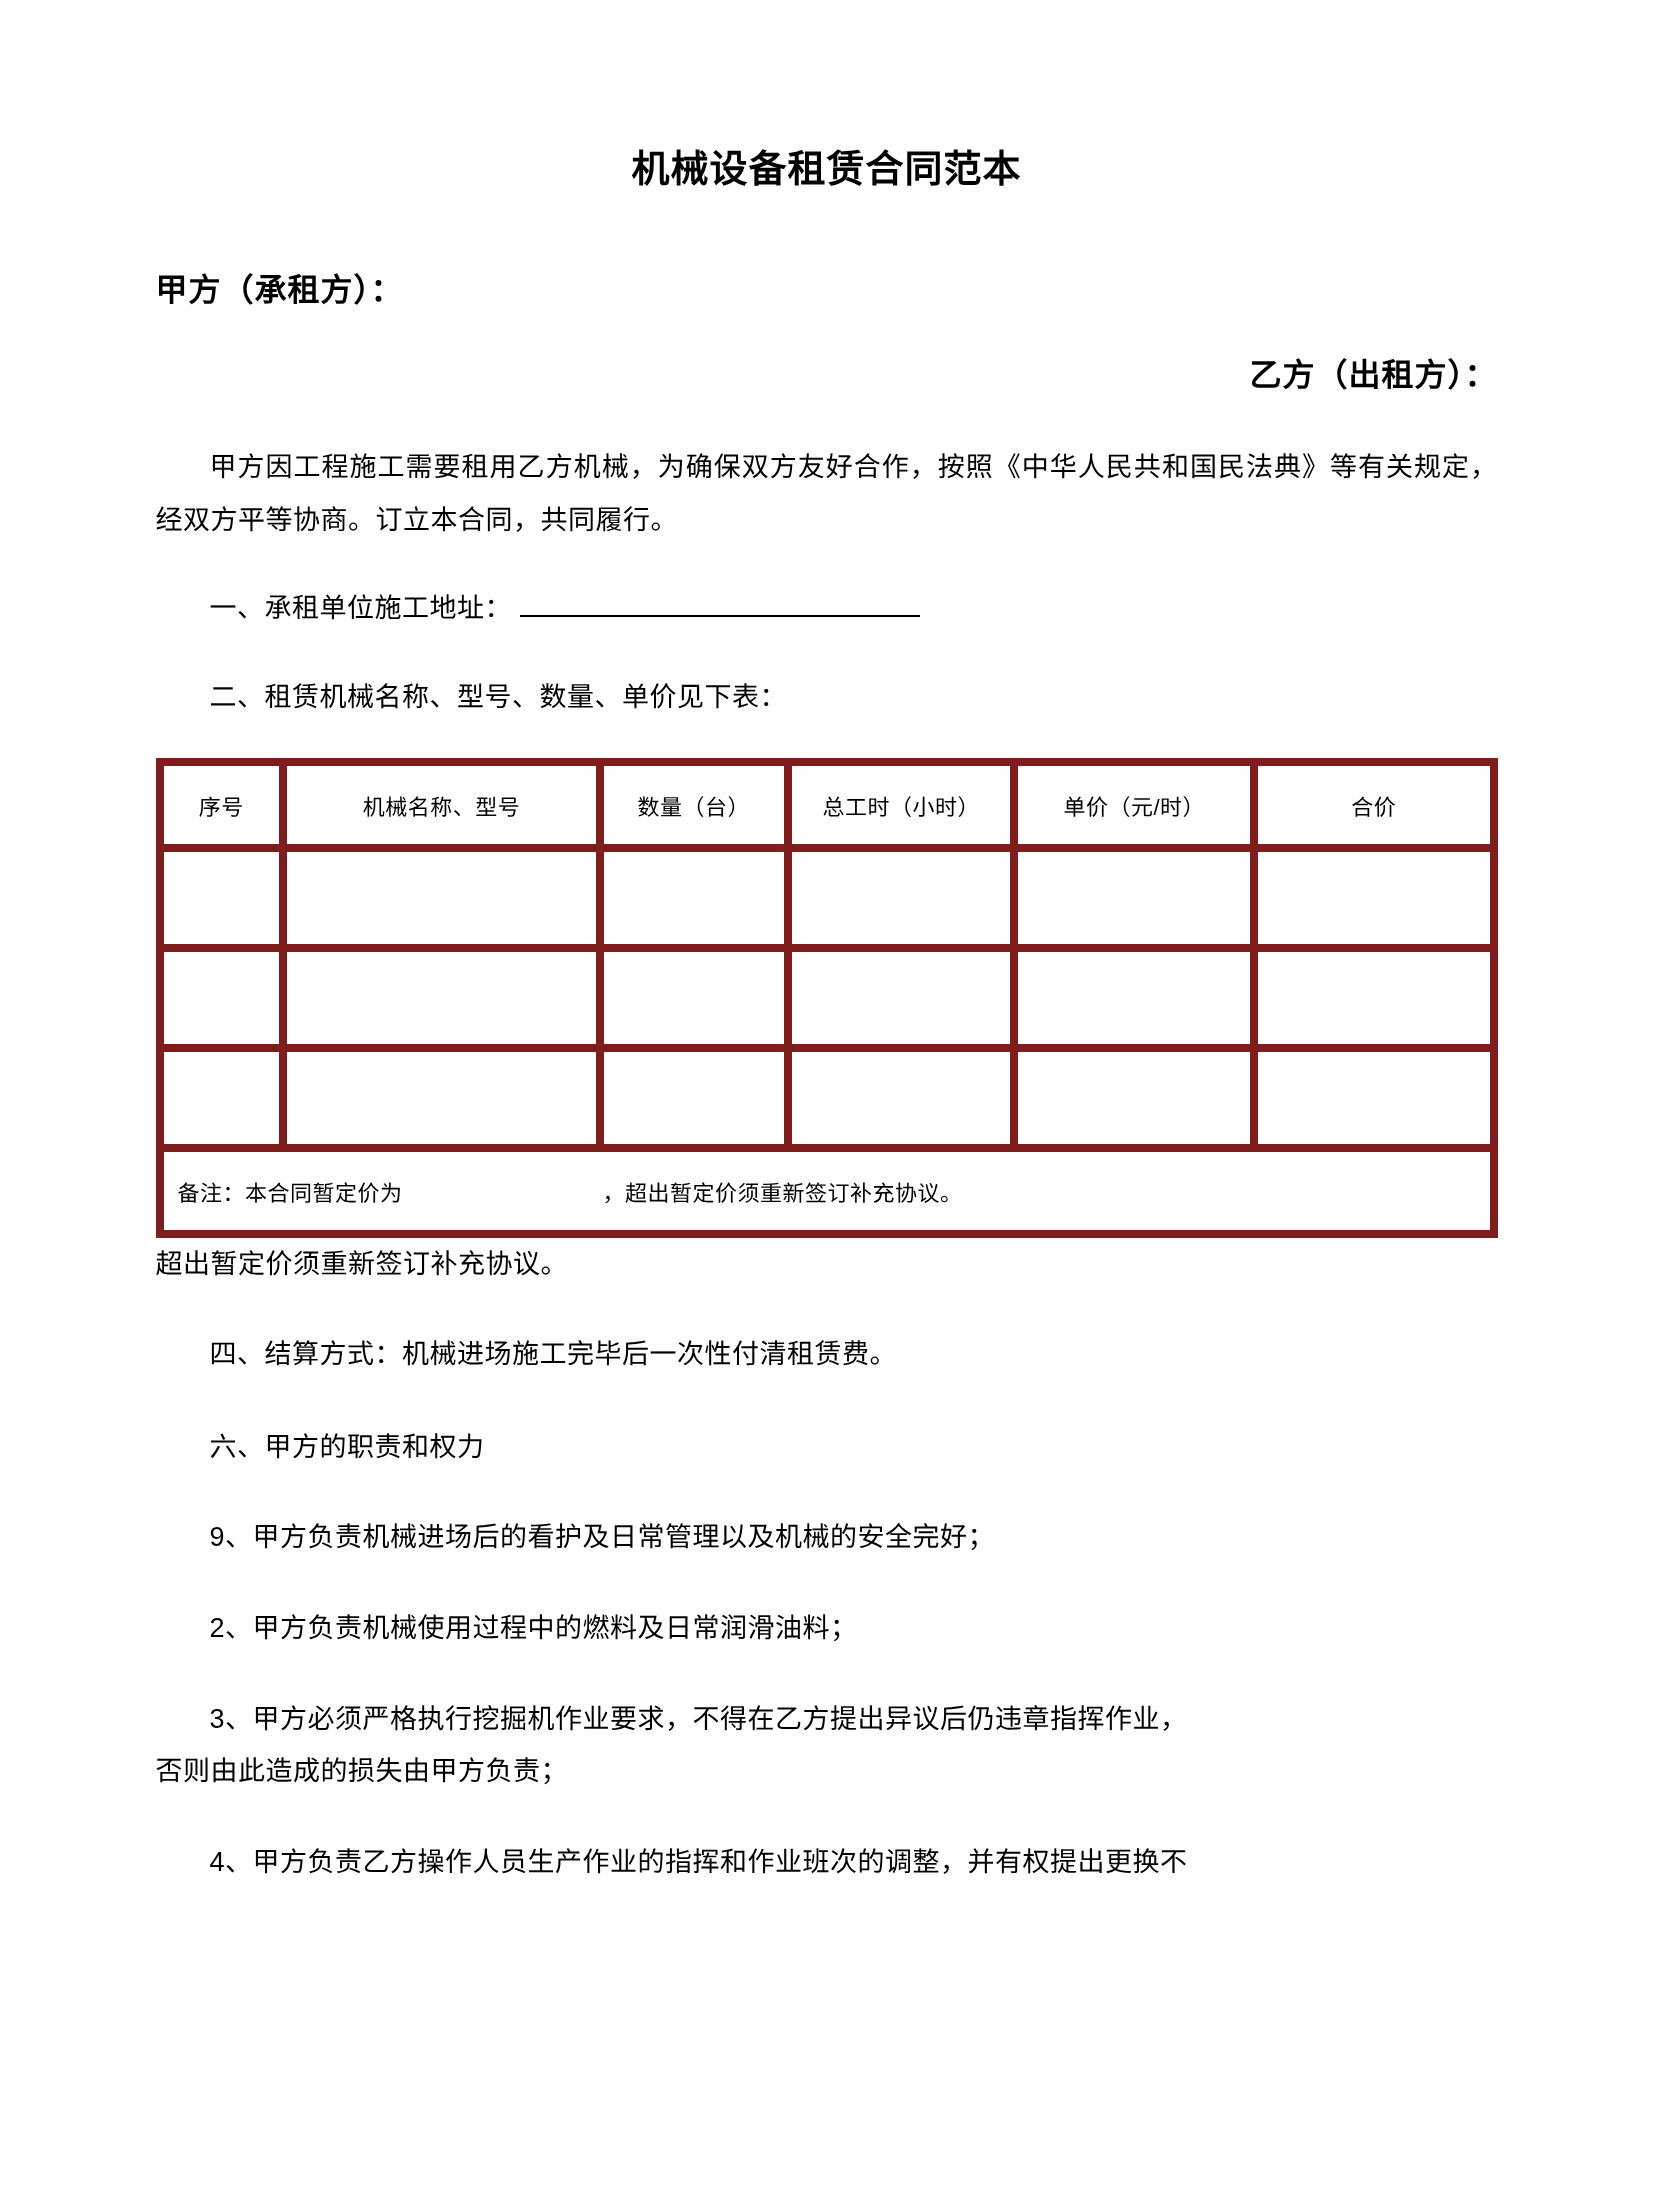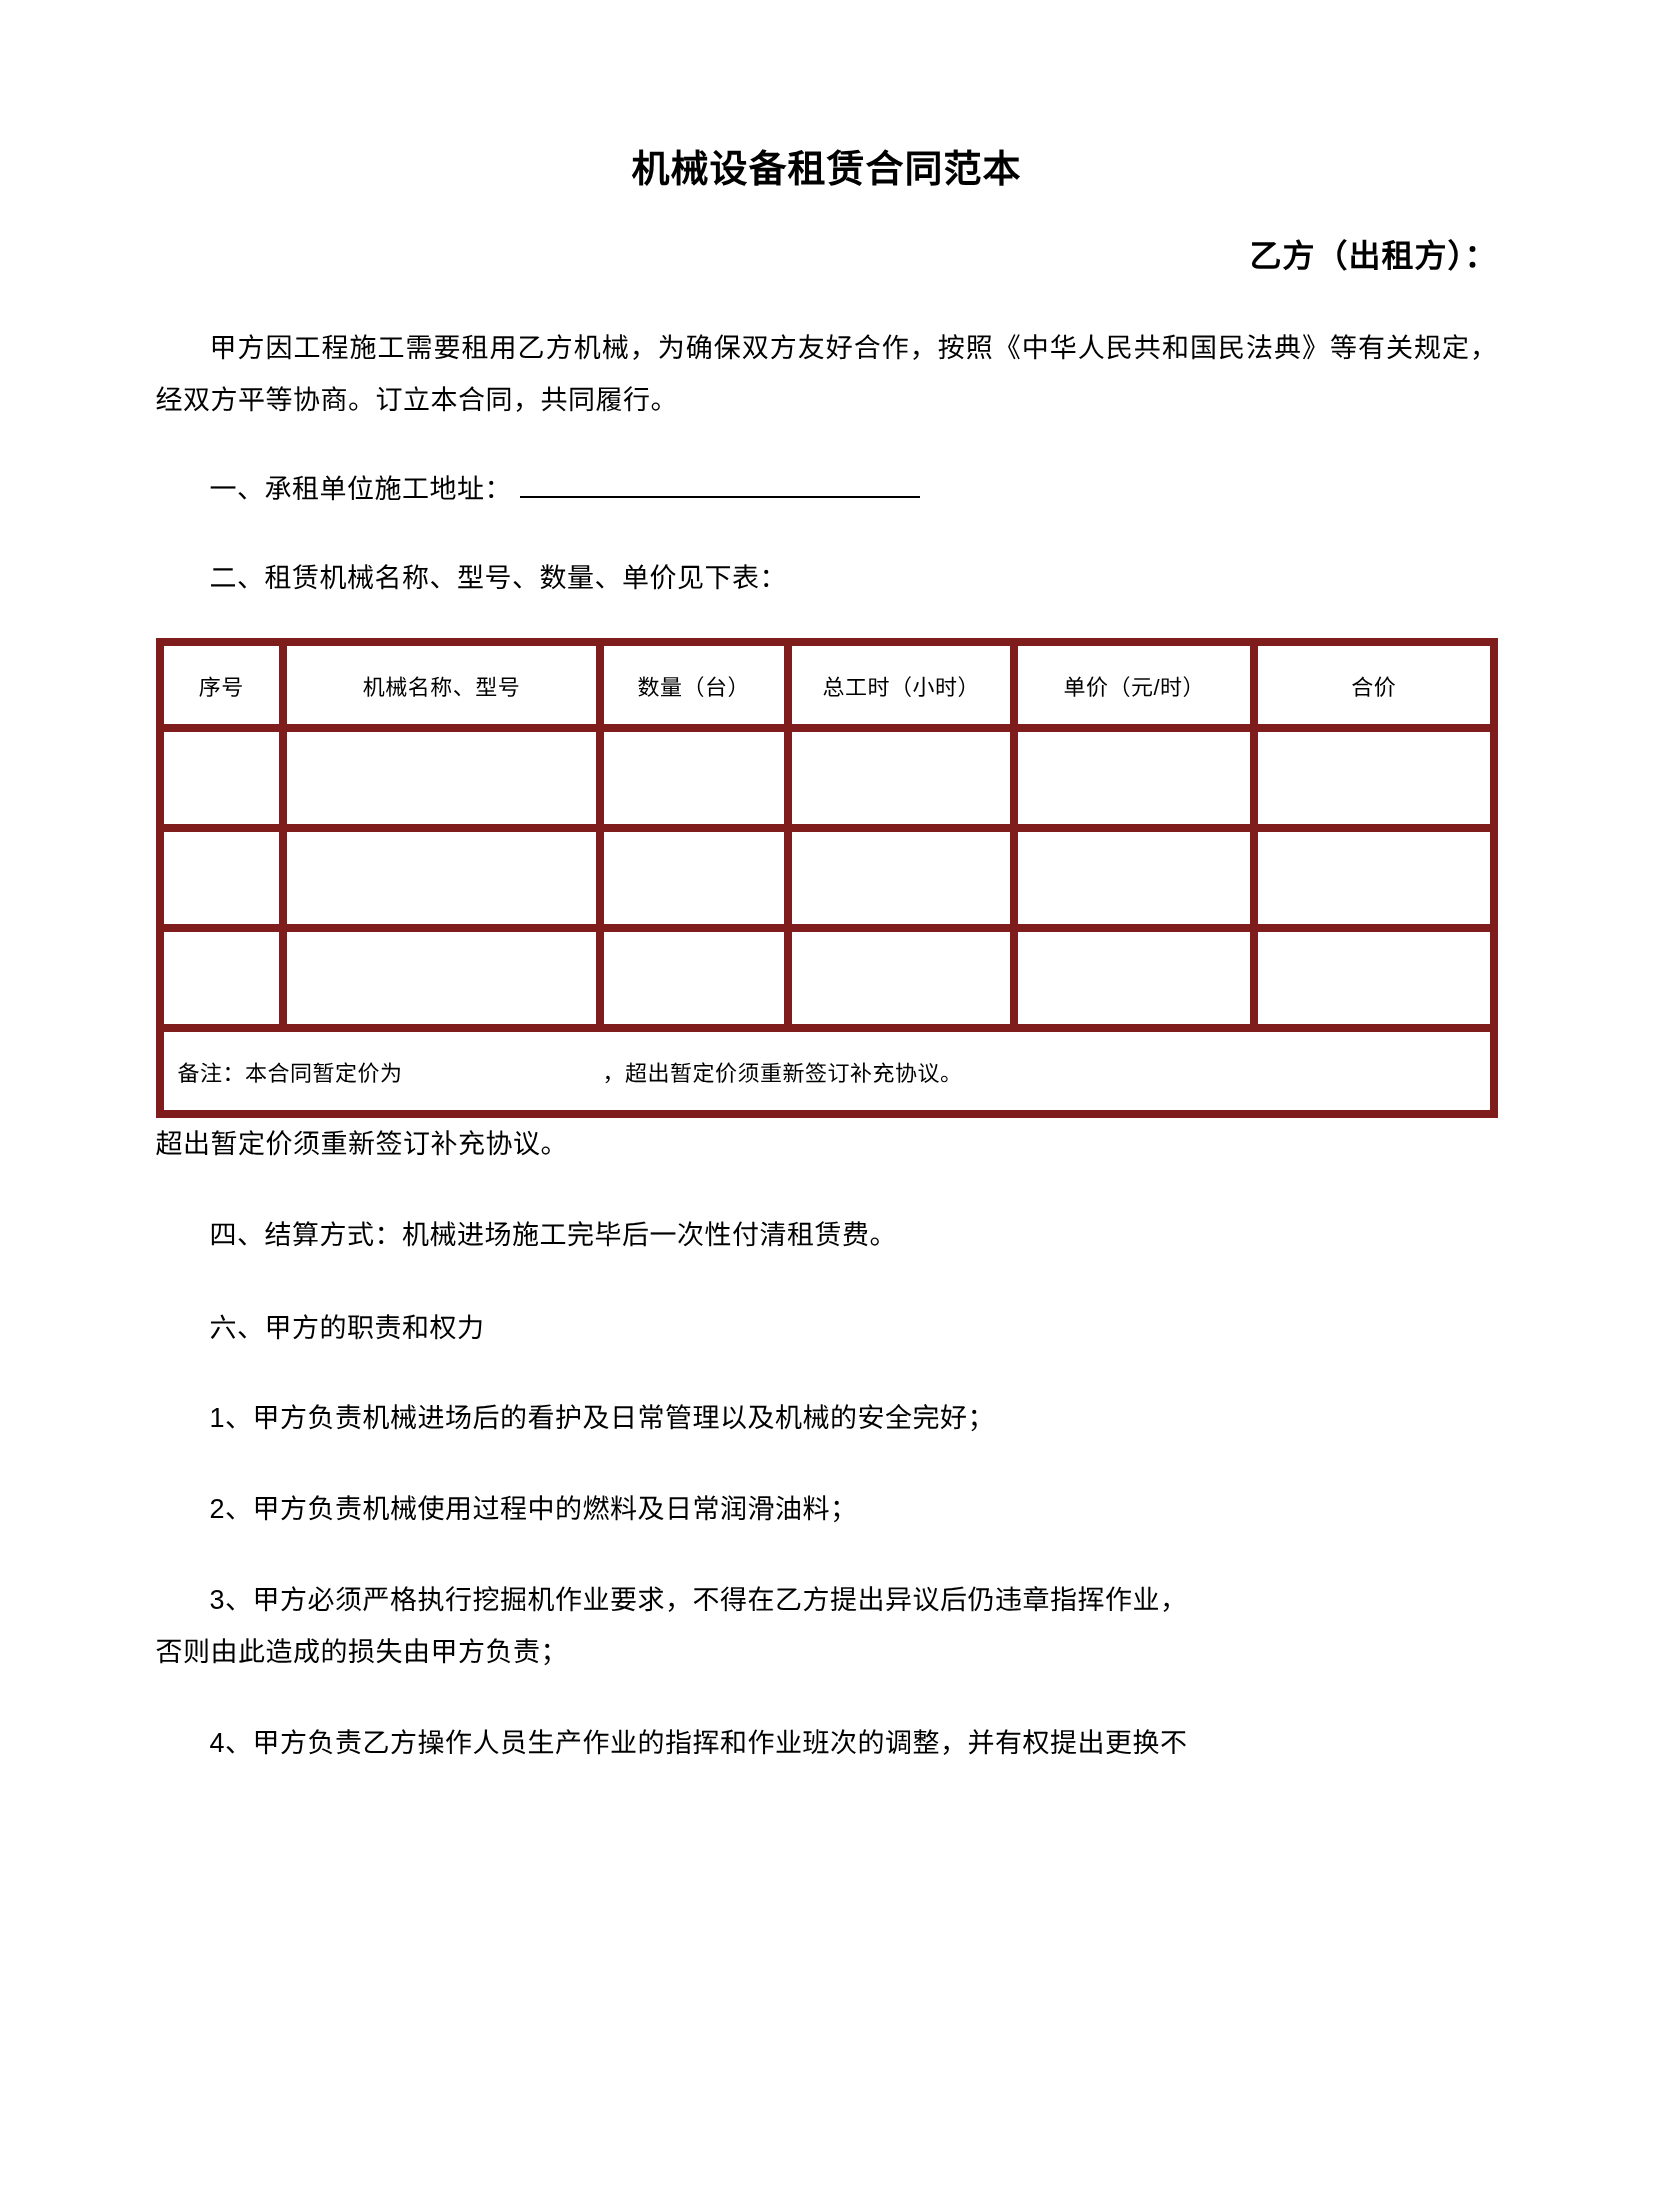--- a/index.html
+++ b/index.html
@@ -107,20 +107,21 @@
   .sec-six { margin-top: 40px; }
   .item { margin-top: 38px; text-indent: 2em; }
 </style>
 </head>
 <body>
 
 <div class="page">
 
   <h1 class="doc-title">机械设备租赁合同范本</h1>
 
+  <p class="party-line party-first">甲方（承租方）：</p>
 
   <p class="party-line party-second">乙方（出租方）：</p>
 
   <p class="body-para intro-para">甲方因工程施工需要租用乙方机械，为确保双方友好合作，按照《中华人民共和国民法典》等有关规定，经双方平等协商。订立本合同，共同履行。</p>
 
   <p class="body-para clause">
     <span>一、承租单位施工地址：</span><span class="blank-line blank-addr"></span>
   </p>
 
   <p class="body-para clause">二、租赁机械名称、型号、数量、单价见下表：</p>
@@ -168,21 +169,21 @@
       </tr>
     </tbody>
   </table>
 
   <p class="body-para clause-cont">超出暂定价须重新签订补充协议。</p>
 
   <p class="body-para sec-four clause">四、结算方式：机械进场施工完毕后一次性付清租赁费。</p>
 
   <p class="body-para sec-six clause">六、甲方的职责和权力</p>
 
-  <p class="body-para item">1、甲方负责机械进场后的看护及日常管理以及机械的安全完好；</p>
+  <p class="body-para item">9、甲方负责机械进场后的看护及日常管理以及机械的安全完好；</p>
 
   <p class="body-para item">2、甲方负责机械使用过程中的燃料及日常润滑油料；</p>
 
   <p class="body-para item">3、甲方必须严格执行挖掘机作业要求，不得在乙方提出异议后仍违章指挥作业，</p>
   <p class="body-para clause-cont">否则由此造成的损失由甲方负责；</p>
 
   <p class="body-para item">4、甲方负责乙方操作人员生产作业的指挥和作业班次的调整，并有权提出更换不</p>
 
 </div>
 

